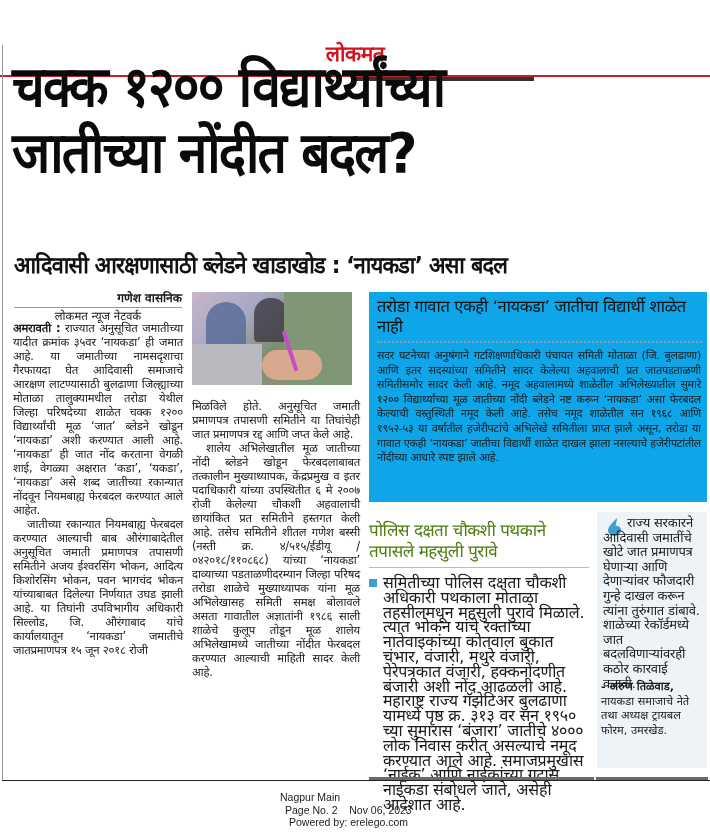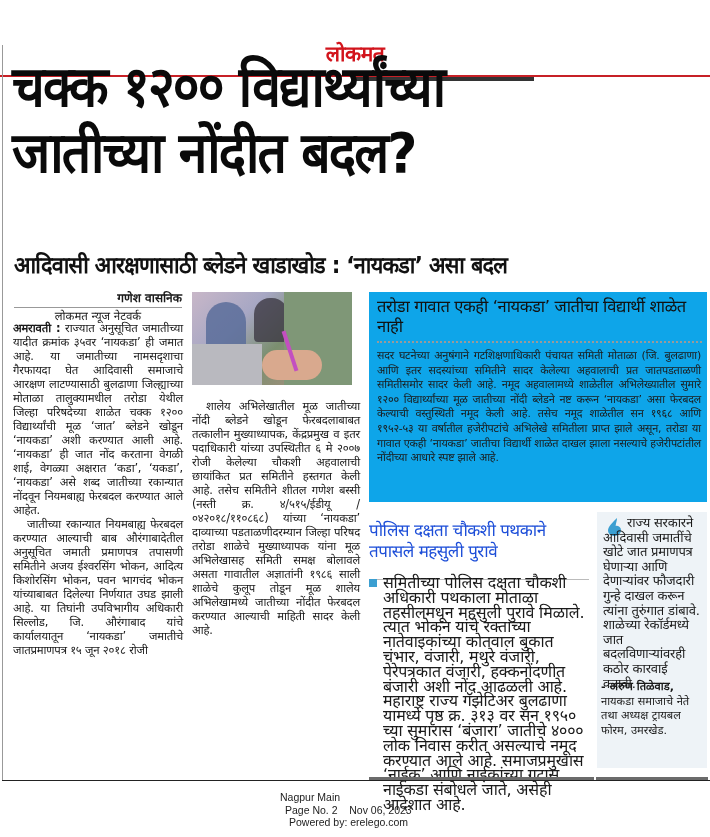--- a/index.html
+++ b/index.html
@@ -40,22 +40,22 @@
   .photo .desk { position: absolute; left: 0; top: 52px; width: 70px; height: 41px; background: #b9b9bf; }
   .photo .arm { position: absolute; left: 92px; top: 0; width: 68px; height: 93px; background: #7f9777; }
   .photo .hand { position: absolute; left: 70px; top: 58px; width: 60px; height: 30px; border-radius: 20px; background: #d9a98e; }
   .photo .pen { position: absolute; left: 96px; top: 38px; width: 4px; height: 42px; background: #c34fc0; transform: rotate(-18deg); }
 
   .box1 { position: absolute; left: 369px; top: 292px; width: 338px; height: 210px; background: #0ea5e9; }
   .box1-title { position: absolute; left: 8px; top: 5px; width: 325px; font-size: 16.5px; line-height: 20px; color: #111; letter-spacing: -0.4px;
                 border-bottom: 2px dotted #9a9a9a; padding-bottom: 4px; }
   .box1-body { position: absolute; left: 8px; top: 57px; width: 324px; font-size: 10.9px; line-height: 14.6px; color: #1a1a1a; text-align: justify; letter-spacing: -0.2px; }
 
-  .police-title { position: absolute; left: 369px; top: 520px; width: 220px; font-size: 17px; line-height: 21px; color: #1d4ed8;
-                  letter-spacing: -0.5px; border-bottom: 1px solid #bbb; padding-bottom: 17px; }
+  .police-title { position: absolute; left: 369px; top: 520px; width: 220px; font-size: 17px; line-height: 21px; color: #4d7c0f;
+                  letter-spacing: -0.5px; border-bottom: 1px solid #bbb; padding-bottom: 5px; }
   .police-body { position: absolute; left: 369px; top: 576px; width: 220px; font-size: 16px; line-height: 14.8px; color: #1a1a1a; letter-spacing: -0.2px; }
   .police-body .bullet { display: inline-block; width: 8px; height: 8px; background: #3b9fd1; margin-right: 6px; vertical-align: 1px; }
   .police-body .body-text { display: block; padding-left: 14px; text-indent: -14px; }
   .police-rule { position: absolute; left: 369px; top: 777px; width: 225px; height: 3px; background: #6b6b6b; }
   .quote-rule { position: absolute; left: 596px; top: 777px; width: 112px; height: 3px; background: #6b6b6b; }
 
   .quote-box { position: absolute; left: 597px; top: 512px; width: 110px; height: 256px; background: #eef3f7; }
   .quote-icon { position: absolute; left: 11px; top: 6px; width: 14px; height: 18px; }
   .quote-text { position: absolute; left: 6px; top: 4px; width: 100px; font-size: 13px; line-height: 14.6px; color: #1a1a1a; letter-spacing: -0.2px; }
   .quote-attr { position: absolute; left: 4px; top: 168px; width: 101px; text-align: left; font-size: 11.2px; line-height: 14.6px; color: #1a1a1a; }
@@ -100,20 +100,21 @@
 <div class="photo" title="students-writing-exam-photo">
   <div class="p1"></div>
   <div class="p2"></div>
   <div class="desk"></div>
   <div class="arm"></div>
   <div class="hand"></div>
   <div class="pen"></div>
 </div>
 
 <div class="col col2">
+  <p>मिळविले होते. अनुसूचित जमाती प्रमाणपत्र तपासणी समितीने या तिघांचेही जात प्रमाणपत्र रद्द आणि जप्त केले आहे.</p>
   <p class="indent">शालेय अभिलेखातील मूळ जातीच्या नोंदी ब्लेडने खोडून फेरबदलाबाबत तत्कालीन मुख्याध्यापक, केंद्रप्रमुख व इतर पदाधिकारी यांच्या उपस्थितीत ६ मे २००७ रोजी केलेल्या चौकशी अहवालाची छायांकित प्रत समितीने हस्तगत केली आहे. तसेच समितीने शीतल गणेश बस्सी (नस्ती क्र. ४/५१५/ईडीयू /०४२०१८/११०८६८) यांच्या ‘नायकडा’ दाव्याच्या पडताळणीदरम्यान जिल्हा परिषद तरोडा शाळेचे मुख्याध्यापक यांना मूळ अभिलेखासह समिती समक्ष बोलावले असता गावातील अज्ञातांनी १९८६ साली शाळेचे कुलूप तोडून मूळ शालेय अभिलेखामध्ये जातीच्या नोंदीत फेरबदल करण्यात आल्याची माहिती सादर केली आहे.</p>
 </div>
 
 <div class="box1">
   <div class="box1-title">तरोडा गावात एकही ‘नायकडा’ जातीचा विद्यार्थी शाळेत  नाही</div>
   <div class="box1-body">सदर घटनेच्या अनुषंगाने गटशिक्षणाधिकारी पंचायत समिती मोताळा (जि. बुलढाणा) आणि इतर सदस्यांच्या समितीने सादर केलेल्या अहवालाची प्रत जातपडताळणी समितीसमोर सादर केली आहे. नमूद अहवालामध्ये शाळेतील अभिलेख्यातील सुमारे १२०० विद्यार्थ्यांच्या मूळ जातीच्या नोंदी ब्लेडने नष्ट करून ‘नायकडा’ असा फेरबदल केल्याची वस्तुस्थिती नमूद केली आहे. तसेच नमूद शाळेतील सन १९६८ आणि १९५२-५३ या वर्षातील हजेरीपटांचे अभिलेखे समितीला प्राप्त झाले असून, तरोडा या गावात एकही ‘नायकडा’ जातीचा विद्यार्थी शाळेत दाखल झाला नसल्याचे हजेरीपटांतील नोंदीच्या आधारे स्पष्ट झाले आहे.</div>
 </div>
 
 <div class="police-title">पोलिस दक्षता चौकशी पथकाने तपासले महसुली पुरावे</div>
 <div class="police-body">

